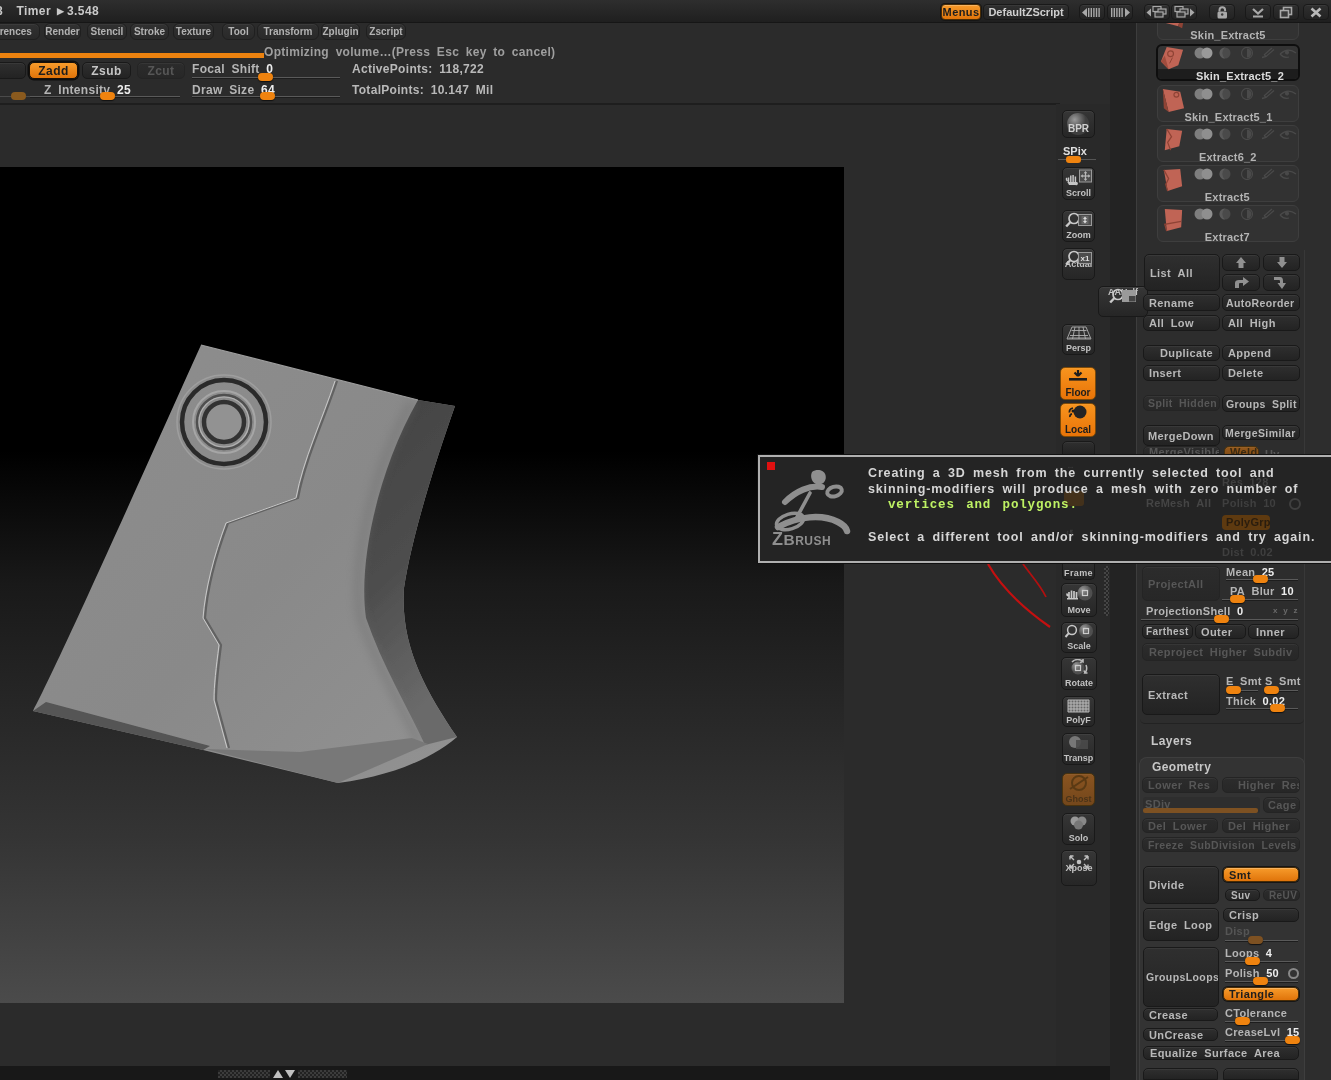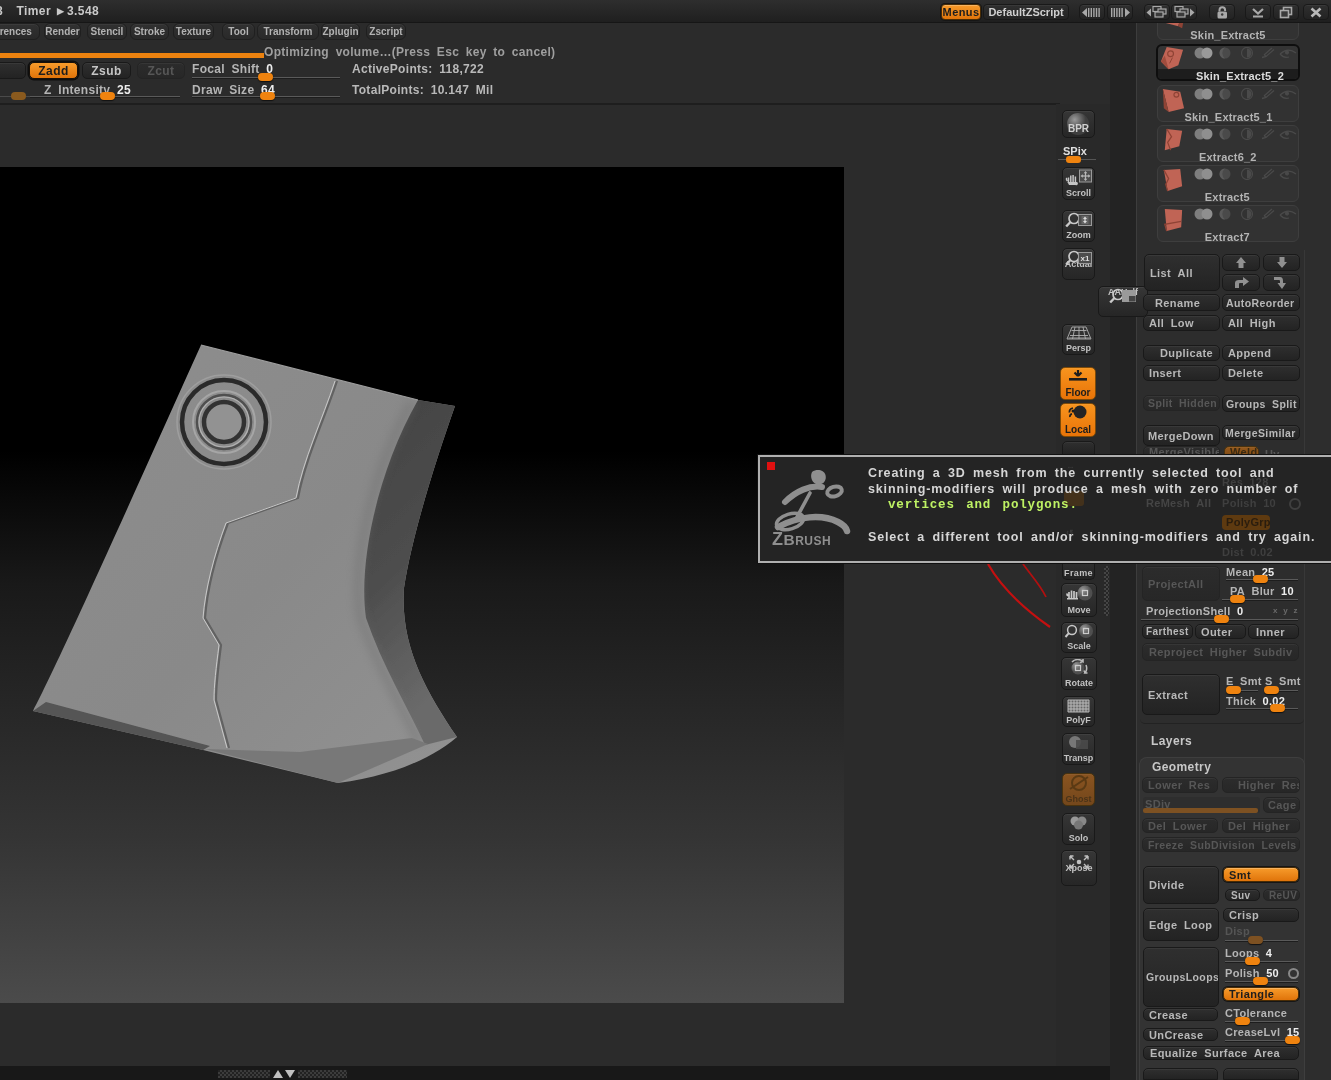--- a/index.html
+++ b/index.html
@@ -526,21 +526,21 @@
 <div class="b c" style="left:1222px;top:274px;width:38px;height:17px;">
     <svg width="20" height="13">
       <path d="M4 12 V7 Q4 4 8 4 H12 V1 L18 5.5 L12 10 V7 H9 Q8 7 8 8 V12 Z" fill="#909090"></path>
     </svg>
   </div>
 <div class="b c" style="left:1263px;top:274px;width:37px;height:17px;">
     <svg width="20" height="13">
       <path d="M2 1 H8 Q11 1 11 5 V7 H14 L10 13 L5.5 7 H8 V5 Q8 4 7 4 H2 Z" fill="#909090"></path>
     </svg>
   </div>
-<div class="b " style="left:1143px;top:294px;width:77px;height:17px;font-size:11px;padding-left:11px;">Rename</div>
+<div class="b " style="left:1143px;top:294px;width:77px;height:17px;font-size:11px;padding-left:5px;">Rename</div>
 <div class="b " style="left:1222px;top:294px;width:78px;height:17px;font-size:10.5px;padding-left:3px;">AutoReorder</div>
 <div class="b " style="left:1143px;top:315px;width:77px;height:16px;font-size:11px;padding-left:5px;">All&nbsp;Low</div>
 <div class="b " style="left:1222px;top:315px;width:78px;height:16px;font-size:11px;padding-left:5px;">All&nbsp;High</div>
 <div class="b " style="left:1143px;top:345px;width:77px;height:16px;font-size:11px;padding-left:16px;">Duplicate</div>
 <div class="b " style="left:1222px;top:345px;width:78px;height:16px;font-size:11px;padding-left:5px;">Append</div>
 <div class="b " style="left:1143px;top:365px;width:77px;height:16px;font-size:11px;padding-left:5px;">Insert</div>
 <div class="b " style="left:1222px;top:365px;width:78px;height:16px;font-size:11px;padding-left:5px;">Delete</div>
 <div class="b dis" style="left:1143px;top:395px;width:77px;height:16px;font-size:10.5px;padding-left:4px;">Split&nbsp;Hidden</div>
 <div class="b " style="left:1222px;top:395px;width:78px;height:17px;font-size:10.5px;padding-left:3px;">Groups&nbsp;Split</div>
 <div class="b " style="left:1143px;top:425px;width:77px;height:21px;font-size:11px;padding-left:4px;">MergeDown</div>

